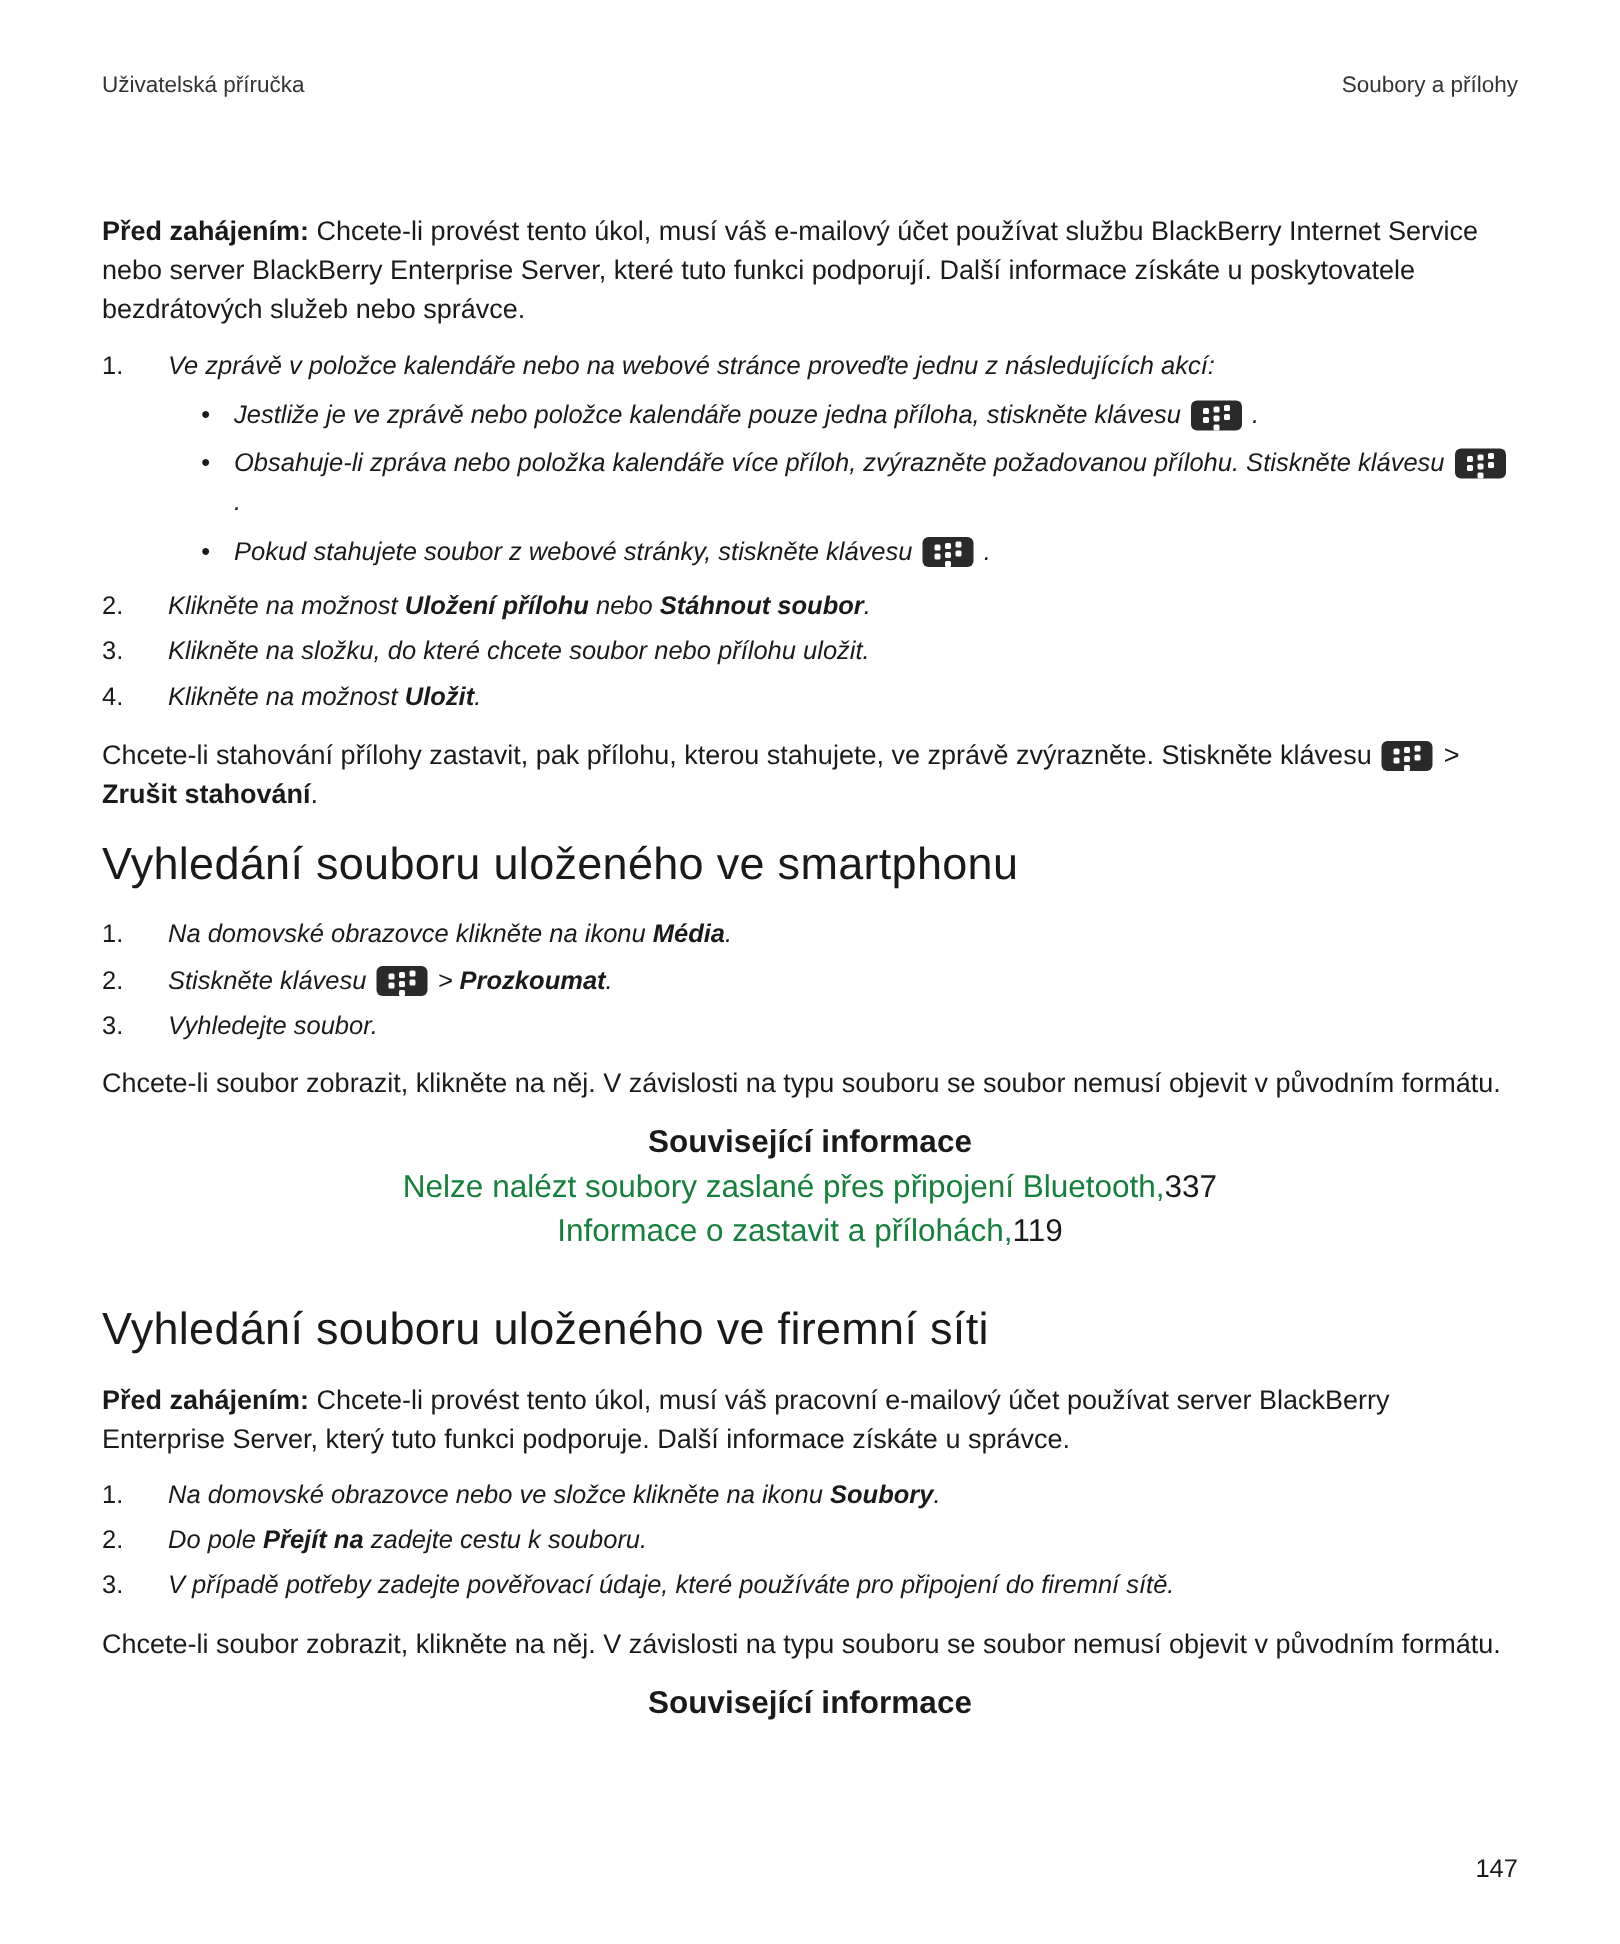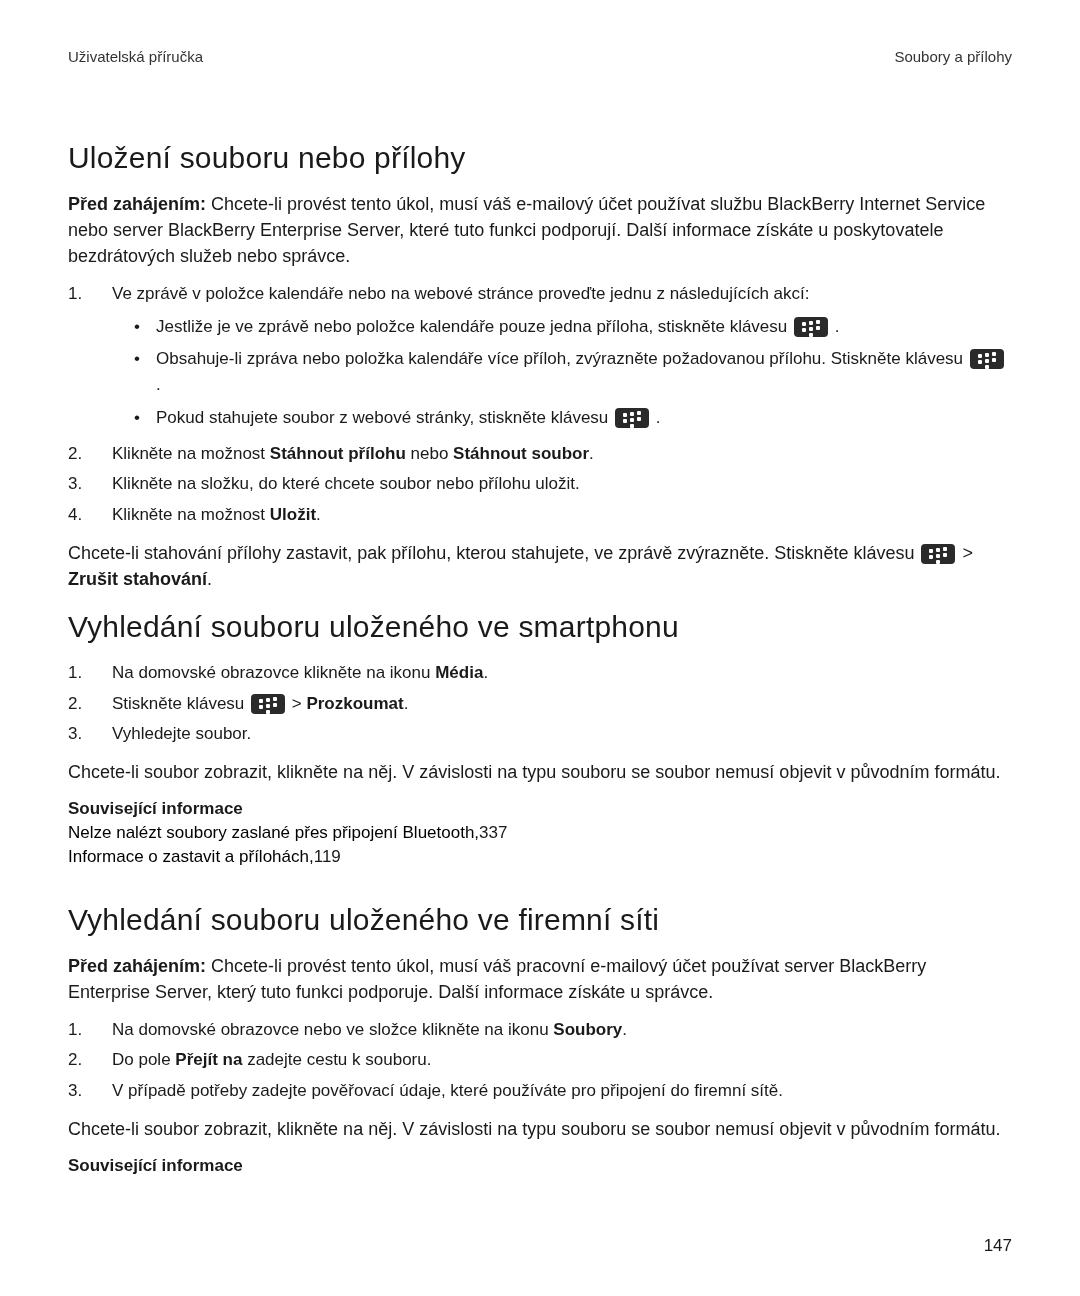--- a/index.html
+++ b/index.html
@@ -48,20 +48,21 @@
   ol.steps > li {
     display: flex;
     margin-bottom: 4px;
   }
   ol.steps > li > .num {
     width: 44px;
     flex: 0 0 44px;
   }
   ol.steps > li > .txt {
     flex: 1;
+    font-style: italic;
   }
   ul.bullets {
     list-style: none;
     padding-left: 22px;
     margin: 6px 0 6px 0;
   }
   ul.bullets > li {
     position: relative;
     padding-left: 22px;
     margin-bottom: 6px;
@@ -91,27 +92,28 @@
     border-radius: 1px;
     box-shadow:
       7px -1px 0 #fff,
       14px -2px 0 #fff,
       0 6px 0 #fff,
       7px 5px 0 #fff,
       14px 4px 0 #fff,
       7px 11px 0 #fff;
   }
   .link {
-    color: #000000;
+    color: #15803d;
     text-decoration: none;
     margin-top: 44px;
   }
   .relinfo {
-    font-size: 17px;
+    font-size: 21px;
     line-height: 1.4;
+    text-align: center;
   }
   .relinfo .title {
     font-weight: 700;
   }
   .pagenum {
     position: absolute;
     right: 68px;
     bottom: 40px;
     font-size: 17px;
   }
@@ -120,21 +122,20 @@
 </head>
 <body>
 
 <div class="page">
 
   <div class="hdr">
     <span>Uživatelská příručka</span>
     <span>Soubory a přílohy</span>
   </div>
 
-  <h2 class="section">Uložení souboru nebo přílohy</h2>
 
   <p class="body">
     <b>Před zahájením:</b><span> Chcete-li provést tento úkol, musí váš e-mailový účet používat službu BlackBerry Internet Service nebo server BlackBerry Enterprise Server, které tuto funkci podporují. Další informace získáte u poskytovatele bezdrátových služeb nebo správce.</span>
   </p>
 
   <ol class="steps">
     <li>
       <span class="num">1.</span>
       <span class="txt">
         <span>Ve zprávě v položce kalendáře nebo na webové stránce proveďte jednu z následujících akcí:</span>
@@ -153,21 +154,21 @@
             <span>Pokud stahujete soubor z webové stránky, stiskněte klávesu </span>
             <span class="bb-icon"></span>
             <span> .</span>
           </li>
         </ul>
       </span>
     </li>
     <li>
       <span class="num">2.</span>
       <span class="txt">
-        <span>Klikněte na možnost </span><b>Stáhnout přílohu</b><span> nebo </span><b>Stáhnout soubor</b><span>.</span>
+        <span>Klikněte na možnost </span><b>Uložení přílohu</b><span> nebo </span><b>Stáhnout soubor</b><span>.</span>
       </span>
     </li>
     <li>
       <span class="num">3.</span>
       <span class="txt">Klikněte na složku, do které chcete soubor nebo přílohu uložit.</span>
     </li>
     <li>
       <span class="num">4.</span>
       <span class="txt">
         <span>Klikněte na možnost </span><b>Uložit</b><span>.</span>

